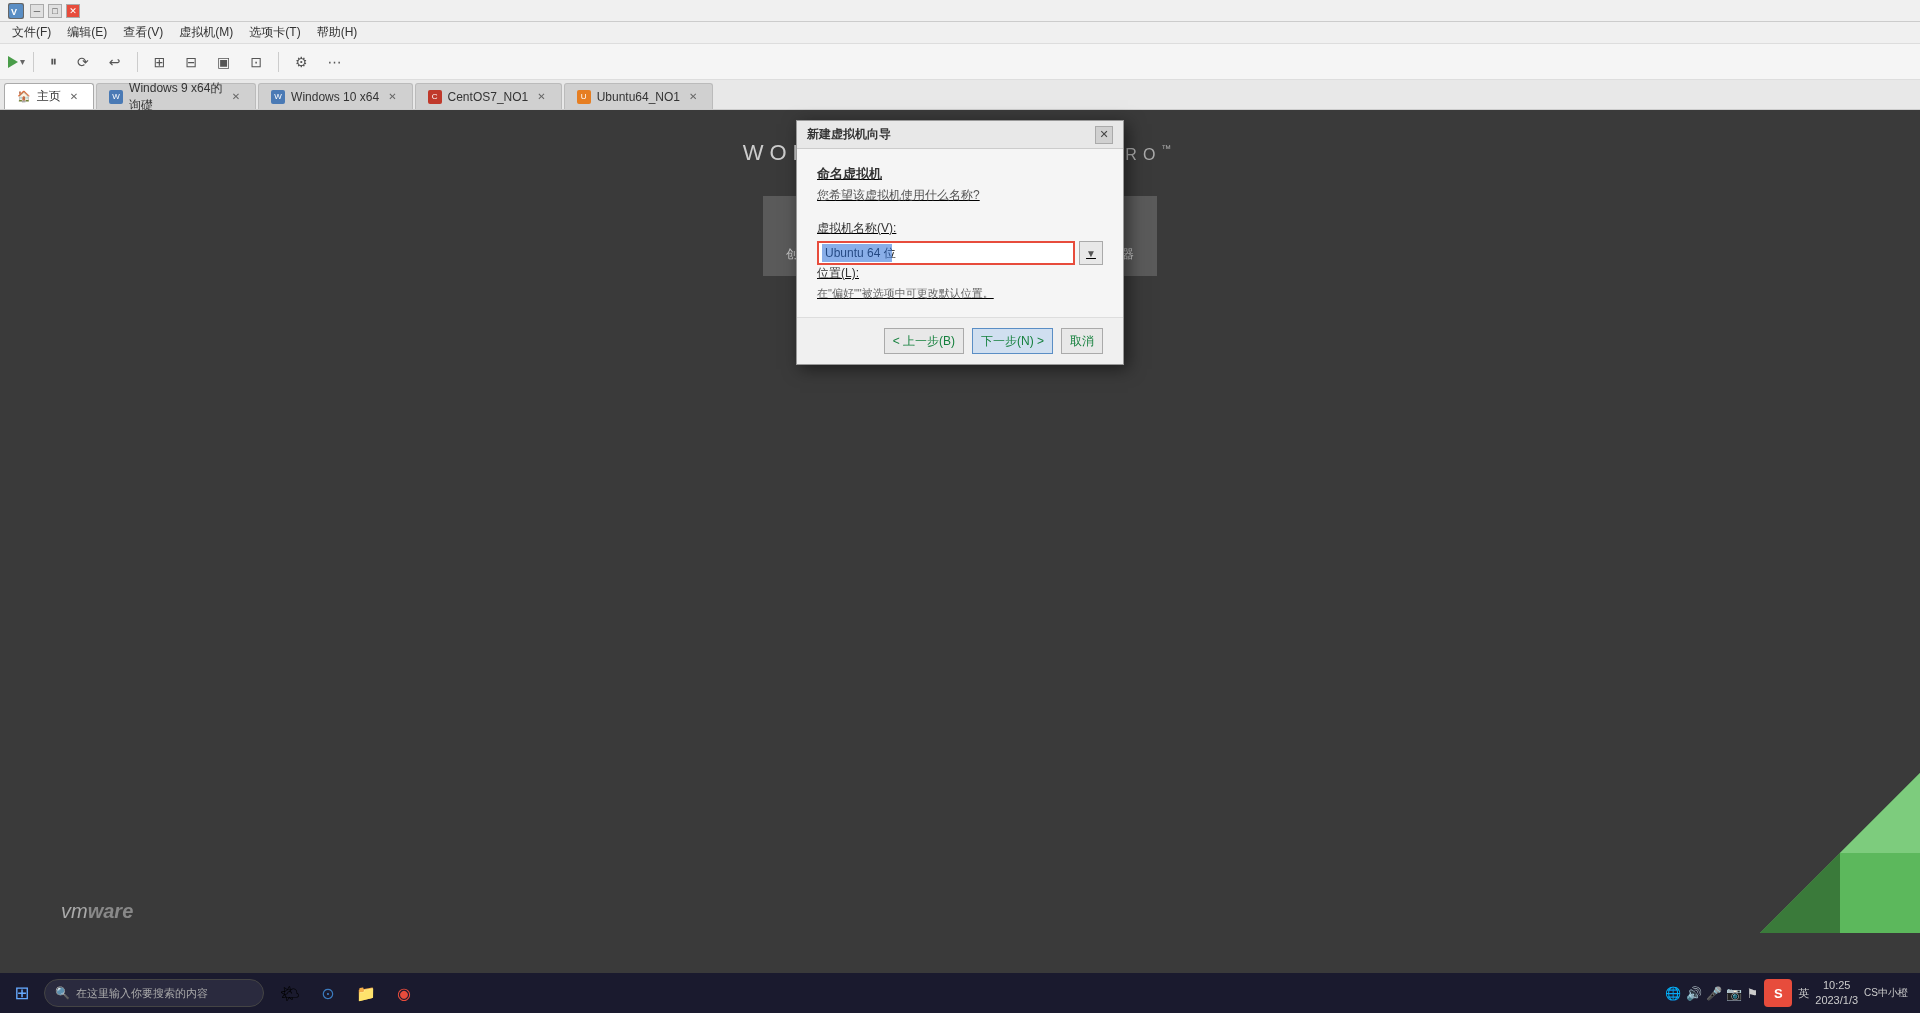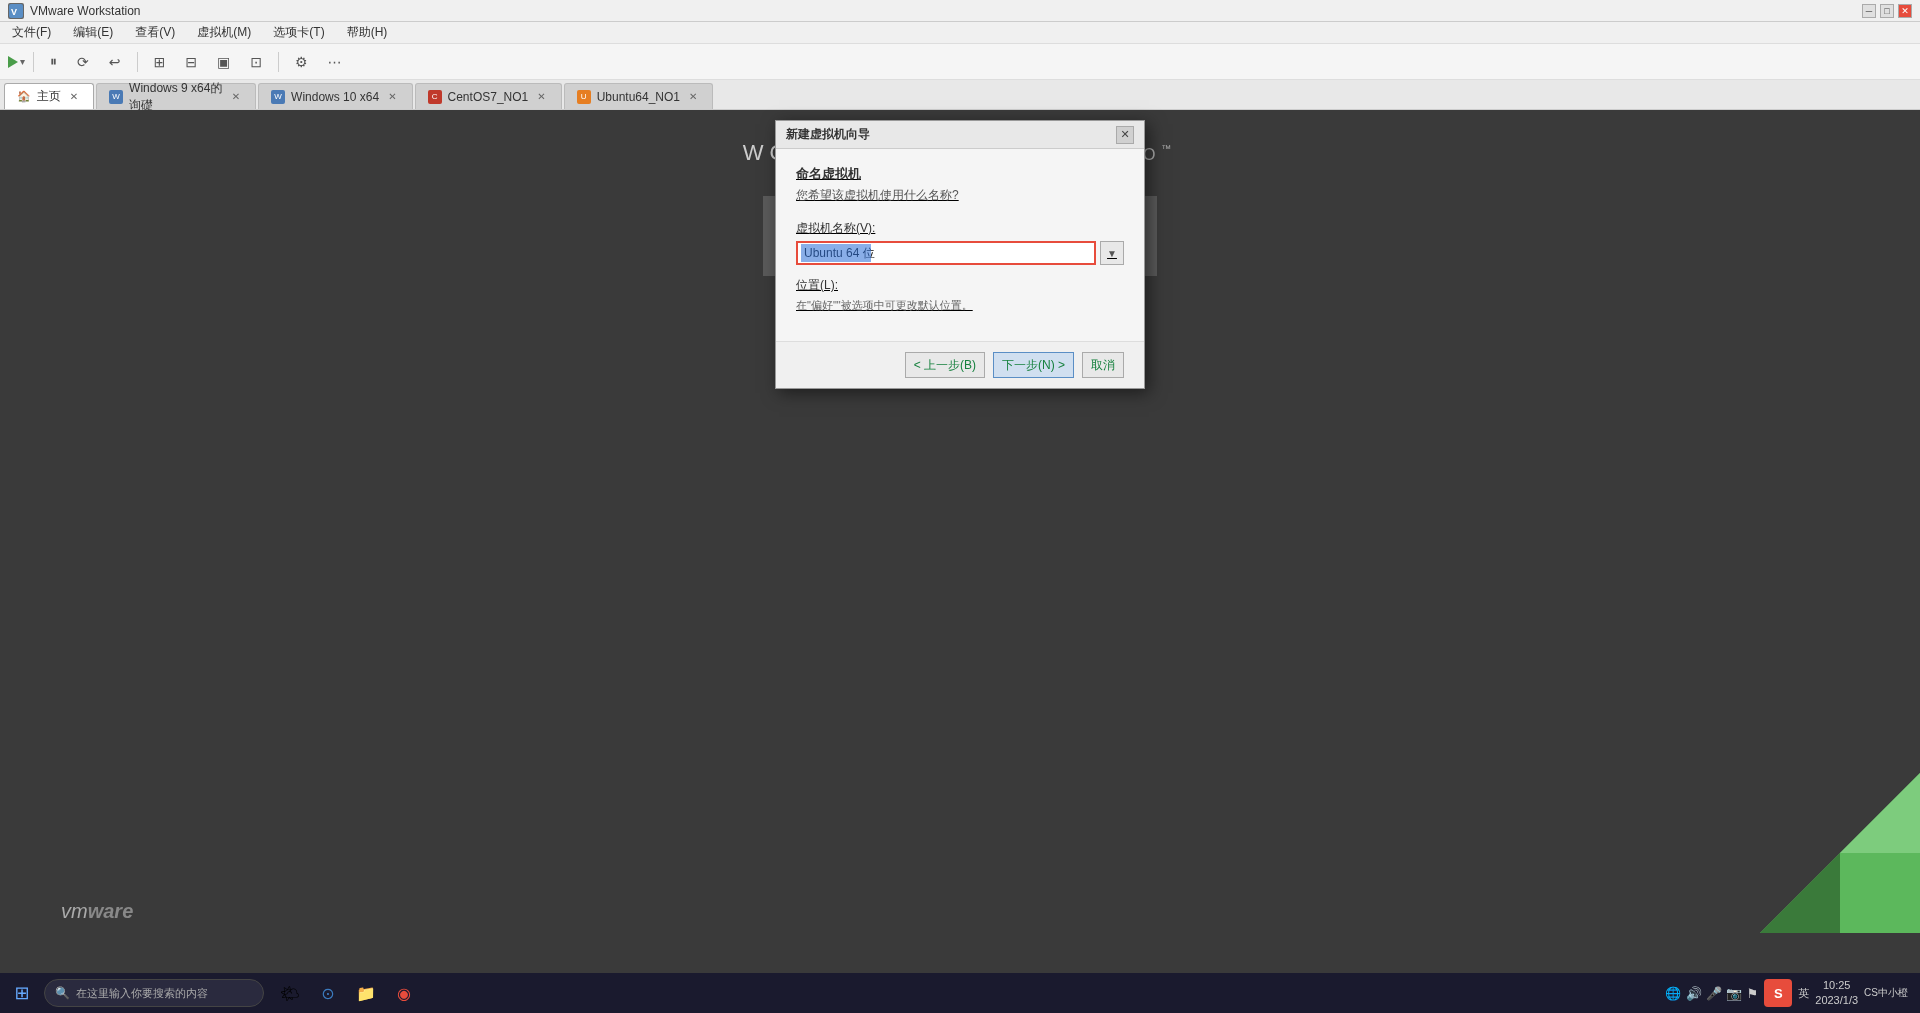--- a/index.html
+++ b/index.html
@@ -56,21 +56,21 @@
     }
 
     
     .menu-bar {
       height: 22px;
       background: #f0f0f0;
       display: flex;
       align-items: flex-start;
       padding: 0 4px;
       border-bottom: 1px solid #ddd;
-      gap: 6px;
+      gap: 0;
     }
     .menu-item {
       font-size: 12px;
       color: #333;
       padding: 2px 8px;
       cursor: pointer;
       white-space: nowrap;
     }
 
     
@@ -234,21 +234,21 @@
       width: 100%;
       height: 100%;
       display: flex;
       align-items: flex-start;
       justify-content: center;
       padding-top: 10px;
     }
 
     
     .dialog {
-      width: 370px;
+      width: 328px;
       background: #f5f5f5;
       border: 1px solid #999;
       box-shadow: 4px 4px 16px rgba(0,0,0,0.5);
       font-size: 12px;
     }
     .dialog-title-bar {
       height: 28px;
       background: #e8e8e8;
       border-bottom: 1px solid #ccc;
       display: flex;
@@ -282,21 +282,21 @@
       font-weight: bold;
       color: #333;
       margin-bottom: 4px;
     }
     .dialog-section-desc {
       font-size: 12px;
       color: #555;
       margin-bottom: 16px;
     }
     .form-group {
-      margin-bottom: 12px;
+      margin-bottom: 0;
     }
     .form-label {
       font-size: 12px;
       color: #333;
       margin-bottom: 4px;
       display: block;
     }
     .form-input-row {
       display: flex;
       gap: 4px;
@@ -529,21 +529,20 @@
 </head>
 <body>
 
 <div class="title-bar">
   <div class="title-bar-icon">
     <svg width="14" height="14" viewBox="0 0 14 14">
       <rect width="14" height="14" rx="2" fill="#5a8ec5"></rect>
       <text x="2" y="11" font-size="9" fill="white" font-weight="bold">V</text>
     </svg>
   </div>
-  <span class="title-bar-text">VMware Workstation</span>
   <div class="title-controls">
     <div class="title-btn">─</div>
     <div class="title-btn">□</div>
     <div class="title-btn" style="background:#e74c3c;color:white;">✕</div>
   </div>
 </div>
 
 <div class="menu-bar">
   <span class="menu-item">文件(F)</span>
   <span class="menu-item">编辑(E)</span>

